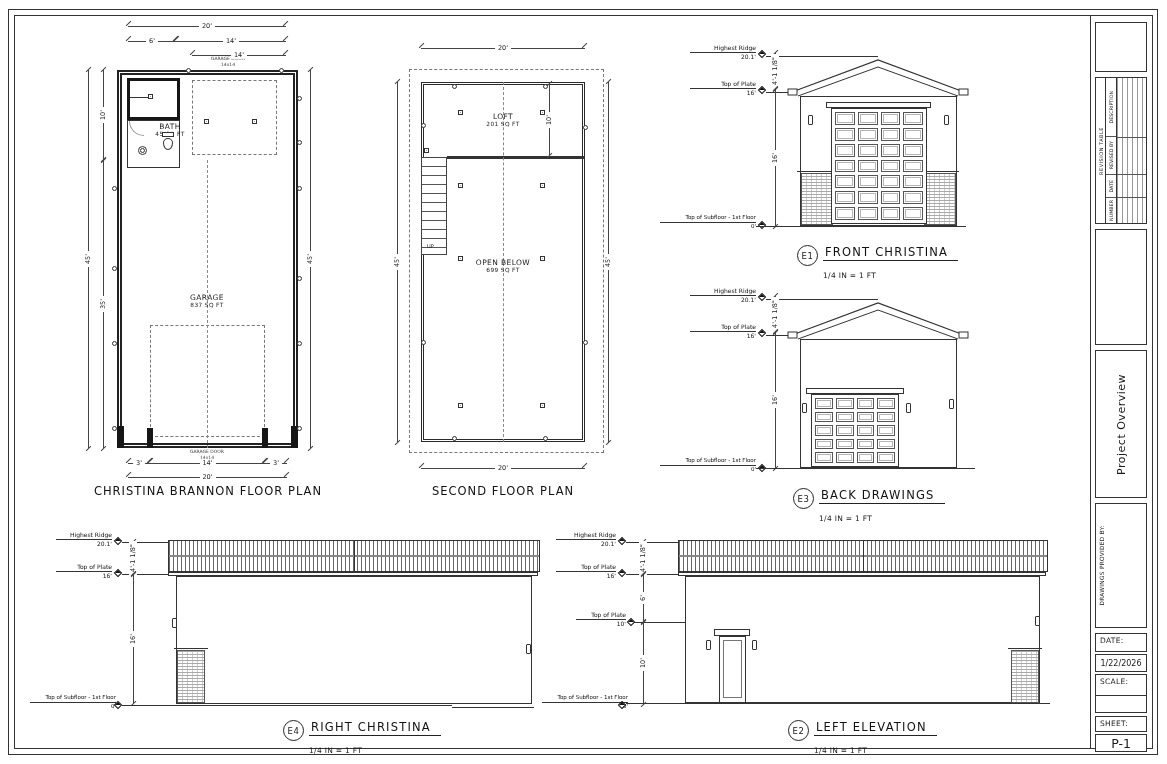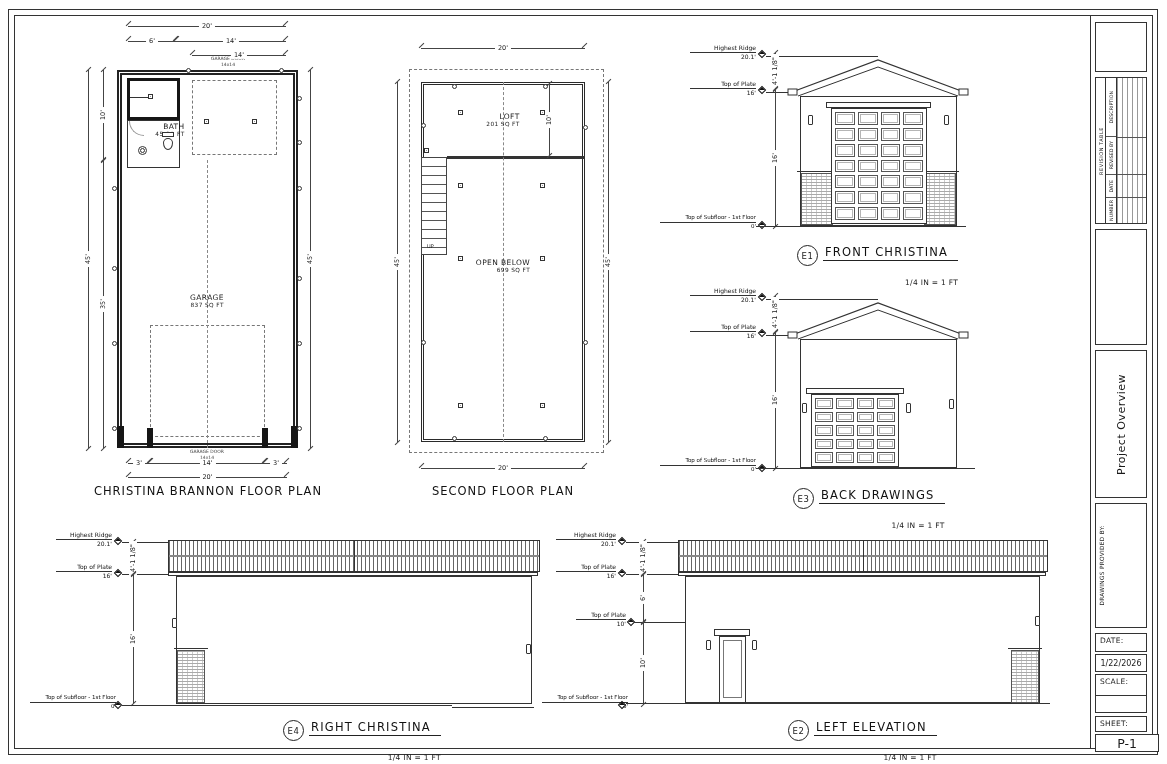--- a/index.html
+++ b/index.html
@@ -15,21 +15,21 @@
 .wall2{position:absolute;border:3px double #2a2a2a}
 .dimh{position:absolute;height:1px;background:#444}
 .dimv{position:absolute;width:1px;background:#444}
 .dimh::before,.dimh::after{content:"";position:absolute;top:-3px;width:7px;height:1px;background:#444;transform:rotate(-45deg)}
 .dimh::before{left:-3px}.dimh::after{right:-3px}
 .dimv::before,.dimv::after{content:"";position:absolute;left:-3px;width:7px;height:1px;background:#444;transform:rotate(-45deg)}
 .dimv::before{top:-1px}.dimv::after{bottom:-1px}
 .dimh .dlab{position:absolute;left:50%;top:0;transform:translate(-50%,-52%);background:#fff;padding:0 3px;font-size:6.5px;white-space:nowrap}
 .dimv .dlab{position:absolute;left:0;top:50%;transform:translate(-50%,-50%) rotate(-90deg);background:#fff;padding:0 3px;font-size:6.5px;white-space:nowrap}
 .lab{position:absolute;white-space:nowrap}
-.room-lab{position:absolute;transform:translateX(-50%);text-align:right;letter-spacing:.4px}
+.room-lab{position:absolute;transform:translateX(-50%);text-align:center;letter-spacing:.4px}
 .room-lab .rn{font-size:7.5px}
 .room-lab .ra{font-size:5.8px}
 .tiny{position:absolute;transform:translateX(-50%);text-align:center;font-size:4.5px;line-height:1.25;color:#444}
 .title-lab{position:absolute;transform:translateX(-50%);font-size:11.5px;letter-spacing:1px;white-space:nowrap;color:#111}
 .sym-c{position:absolute;width:5px;height:5px;border:1px solid #333;border-radius:50%;background:#fff}
 .sym-s{position:absolute;width:5px;height:5px;border:1px solid #333;background:#fff}
 .sym-s::after{content:"";position:absolute;inset:1px;background:#999}
 .pier{position:absolute;background:#161616}
 .stairs{position:absolute;border:1px solid #444;background:repeating-linear-gradient(to bottom,#fff 0 8px,#555 8px 9px)}
 .arc{position:absolute;border:1px solid #999;border-width:0 0 1px 1px;border-radius:0 0 0 100%}
@@ -40,21 +40,21 @@
 .roofside{position:absolute;border:1px solid #333;background-image:linear-gradient(to bottom,#0000 46%,#888 46%,#888 54%,#0000 54%),repeating-linear-gradient(90deg,#666 0 1px,#0000 1px 4px)}
 .fascia{position:absolute;border:1px solid #333;background:#fff}
 .brick{position:absolute;border:1px solid #555;background-image:repeating-linear-gradient(0deg,#0000 0 2px,#aaa 2px 3px),repeating-linear-gradient(90deg,#0000 0 4px,#ccc 4px 5px)}
 .sconce{position:absolute;width:5px;height:10px;border:1px solid #333;border-radius:1px;background:#fff}
 .door-grid{position:absolute;gap:3px;padding:3px;border:1px solid #333;background:#fff}
 .door-panel{border:1px solid #555;position:relative;background:#fff}
 .door-panel::after{content:"";position:absolute;inset:1px;border:1px solid #b5b5b5}
 .callout{position:absolute;display:flex;align-items:flex-start;gap:5px}
 .cnum{width:21px;height:21px;border:1.3px solid #222;border-radius:50%;display:flex;align-items:center;justify-content:center;font-size:8.5px;letter-spacing:.5px;flex:0 0 auto}
 .ctitle{font-size:11.5px;letter-spacing:1.2px;border-bottom:1.2px solid #222;padding:0 10px 1px 2px;white-space:nowrap;color:#111}
-.cscale{font-size:7.5px;text-align:right;margin-top:17px;letter-spacing:.3px}
+.cscale{font-size:7.5px;text-align:left;margin-top:10px;letter-spacing:.3px}
 .rotup{writing-mode:vertical-rl;transform:rotate(180deg);white-space:nowrap}
 .rev{display:flex;padding:0}
 .rev-title{width:10px;border-right:1px solid #333;display:flex;align-items:center;justify-content:center;font-size:5px;letter-spacing:.5px}
 .rev-heads{width:11px;border-right:1px solid #333;display:flex;flex-direction:column}
 .rev-head{display:flex;align-items:center;justify-content:center;font-size:4.8px;overflow:hidden}
 .rev-head + .rev-head{border-top:1px solid #555}
 .rev-body{flex:1;position:relative;background:repeating-linear-gradient(90deg,#999 0 1px,#0000 1px 5px)}
 .tb-text{position:absolute;inset:0;display:flex;align-items:center;justify-content:center}
 .tb-label{font-size:7.5px;padding:2px 0 0 4px;letter-spacing:.3px}
 .tb-value{display:flex;align-items:center;justify-content:center}
@@ -510,16 +510,16 @@
       <div class="tb-text" style="justify-content:flex-start;padding-left:3px">
           <span class="rotup" style="font-size:5.8px;letter-spacing:.3px">DRAWINGS PROVIDED BY:</span>
         </div>
     </div>
 
     <div class="box tb-label" style="left:1095px;top:633px;width:52px;height:19px">DATE:</div>
     <div class="box tb-value" style="left:1095px;top:654px;width:52px;height:18px;font-size:8px">1/22/2026</div>
     <div class="box tb-label" style="left:1095px;top:674px;width:52px;height:36px">SCALE:</div>
     <div class="box" style="left:1095px;top:695px;width:52px;height:18px"></div>
     <div class="box tb-label" style="left:1095px;top:716px;width:52px;height:16px">SHEET:</div>
-    <div class="box tb-value" style="left:1095px;top:734px;width:64px;height:18px;font-size:12.5px">P-1</div>
+    <div class="box tb-value" style="left:1095px;top:734px;width:52px;height:18px;font-size:12.5px">P-1</div>
   </div>
 
 </div>
 
 </body></html>

